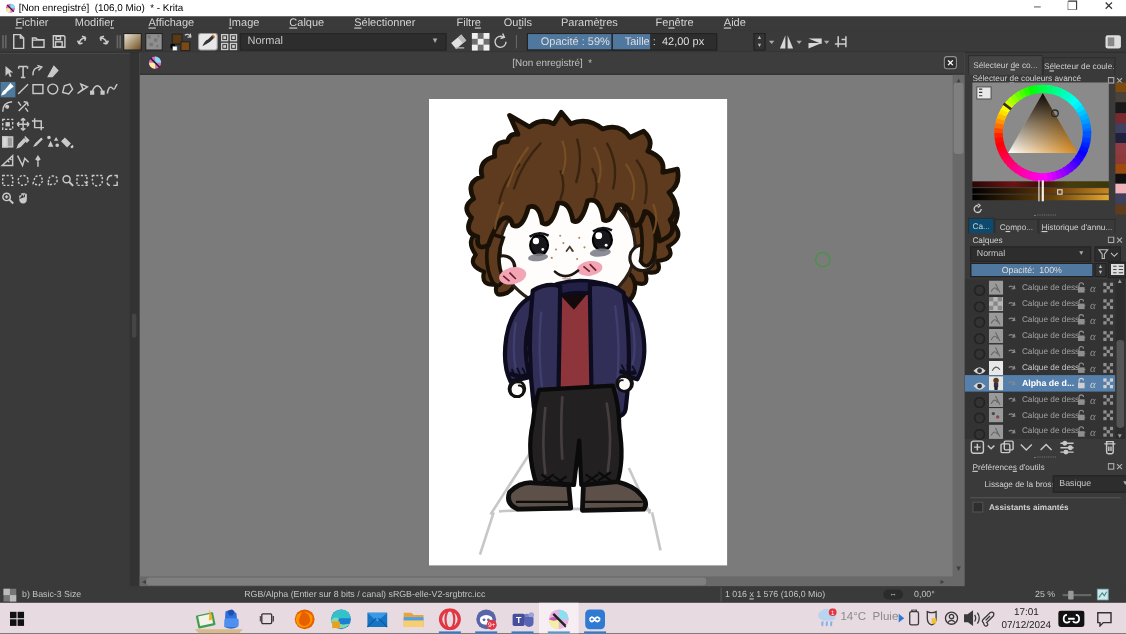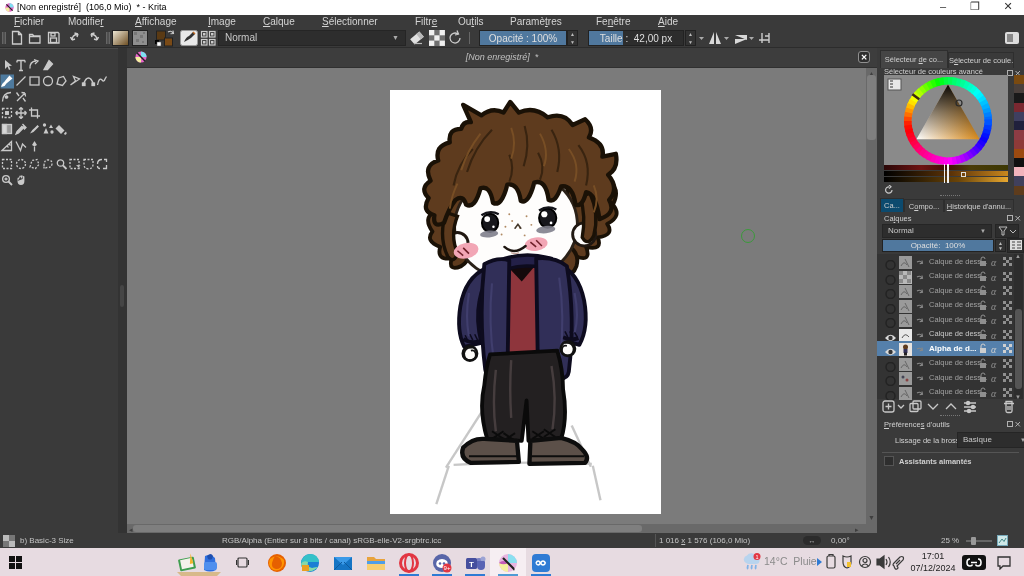--- a/index.html
+++ b/index.html
@@ -142,24 +142,24 @@
       <path d="M460,10 a5,5 0 1 1 -2.5,-4.3 M457,2.5 l1.5,3.5 l-3.5,1"></path>
     </g>
     <g fill="#666">
         <rect x="469" y="4" width="1.5" height="12"></rect>
         <rect x="471.5" y="4" width="1.5" height="12"></rect>
       </g>
   </svg>
   <div class="combo" style="left:218px;top:2px;width:188px;height:16px;line-height:14px;padding-left:6px;">Normal<span style="position:absolute;right:6px;top:0px;font-size:7px;color:#aaa">▼</span></div>
   <div class="sliderbar" style="left:479px;width:88px;">
       <div class="sliderfill" style="width:88px"></div>
-      <div class="slidertext">Opacité : 100%</div>
+      <div class="slidertext">Opacité : 59%</div>
     </div>
   <div class="spin" style="left:567px"></div>
-  <div class="sliderbar" style="left:588px;width:96px;">
+  <div class="sliderbar" style="left:556px;width:96px;">
       <div class="sliderfill" style="width:34px"></div>
       <div class="slidertext">Taille :&nbsp; 42,00 px</div>
     </div>
   <div class="spin" style="left:685px"></div>
   <svg class="abs" style="left:697px;top:0" width="120" height="20" viewBox="0 0 120 20" id="tbmirror">
       <path d="M2,9 l5,0 l-2.5,3 Z" fill="#aaa"></path>
     <g fill="#d8d8d8">
       <path d="M17,4 L17,16 L12,16 Z"></path>
         <path d="M19,4 L19,16 L24,16 Z"></path>
       <path d="M27,9 l5,0 l-2.5,3 Z" fill="#aaa"></path>
@@ -315,21 +315,21 @@
   </div>
 
 <div id="canvasarea" class="abs">
   <div id="tabbar">
     <svg class="abs" style="left:8px;top:3px" width="12" height="12" viewBox="0 0 13 13">
         <circle cx="6.5" cy="6.5" r="6" fill="#e565c8"></circle>
         <path d="M6.5 0.5 A6 6 0 0 1 12.5 6.5 L6.5 6.5 Z" fill="#7ee0f2"></path>
         <path d="M0.5 6.5 A6 6 0 0 0 6.5 12.5 L6.5 6.5 Z" fill="#f5f0a0"></path>
         <path d="M2 2 L11 11" stroke="#222" stroke-width="1.6"></path>
       </svg>
-    <span style="position:absolute;left:0;right:0;top:4px;text-align:center;font-style:italic;">[Non enregistré] &nbsp;*</span>
+    <span style="position:absolute;left:0;right:0;top:4px;text-align:center;">[Non enregistré] &nbsp;*</span>
     <div style="position:absolute;right:7px;top:3px;width:12px;height:12px;background:#2e2e2e;border:1.5px solid #909090;border-radius:3px;color:#fff;font-size:8px;font-weight:bold;text-align:center;line-height:11px;">✕</div>
   </div>
   <div id="whitecanvas">
     <svg width="271" height="424" viewBox="0 0 271 424" id="charsvg">
         <g transform="translate(6,11) scale(0.96)">
 
       <g stroke="#c2c2c2" stroke-width="2.5" fill="none" opacity="0.9">
         <path d="M52,382 L113,287"></path>
         <path d="M60,379 Q130,375 204,378"></path>
         <path d="M139,290 L139,380"></path>

